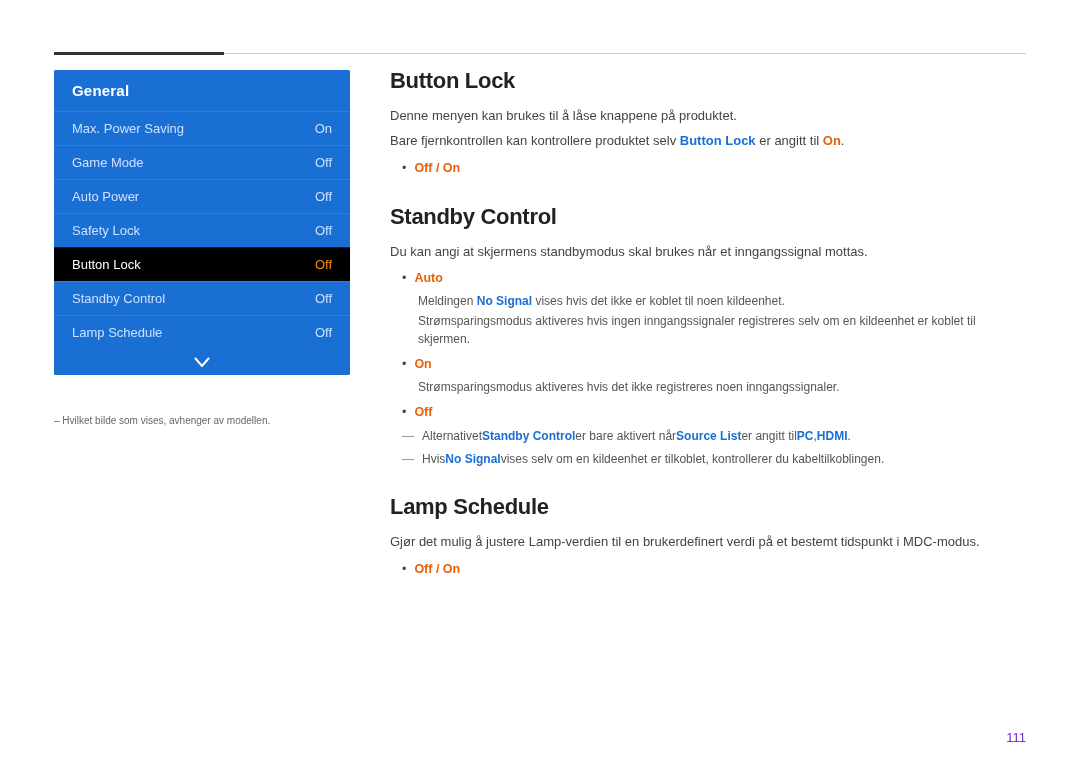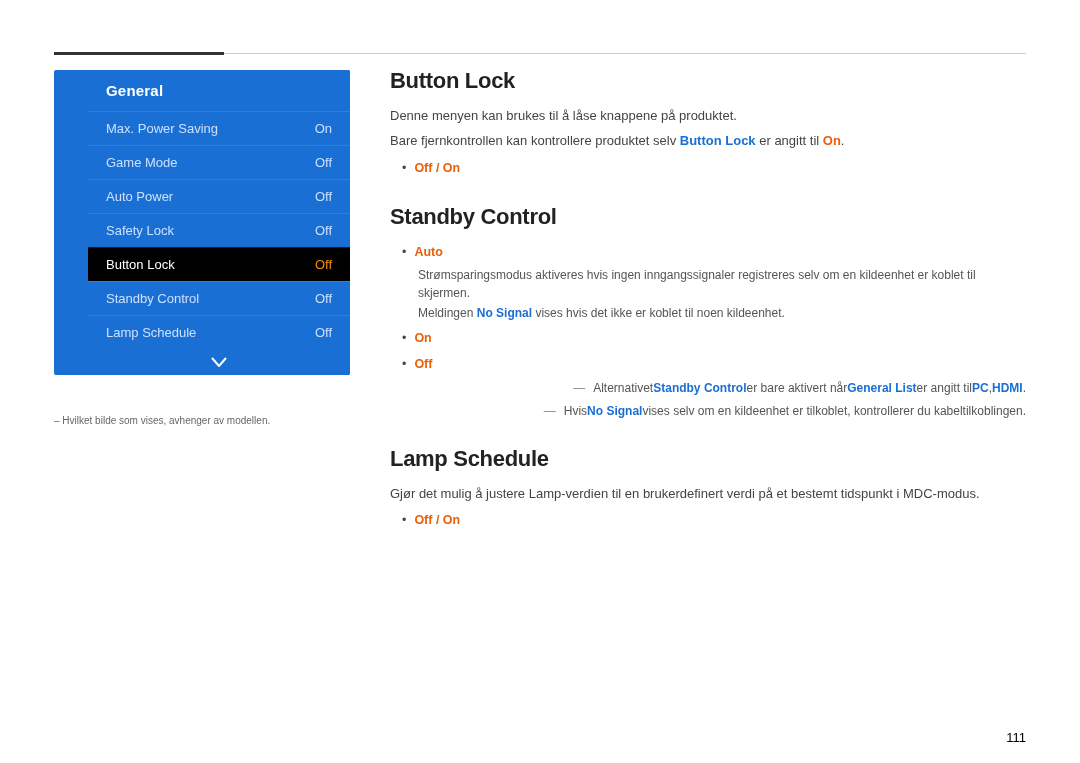--- a/index.html
+++ b/index.html
@@ -36,21 +36,20 @@
 
     
     .sidebar {
       position: absolute;
       top: 70px;
       left: 54px;
       width: 296px;
       background: #1a6fd4;
       border-radius: 2px;
       overflow: hidden;
-      padding-left: 34px;
     }
 
     .sidebar-header {
       background: #1a6fd4;
       color: #fff;
       font-size: 15px;
       font-weight: 600;
       padding: 12px 18px;
       letter-spacing: 0.2px;
     }
@@ -165,37 +164,36 @@
       color: #555;
       line-height: 1.5;
     }
 
     .dash-note {
       display: flex;
       margin: 5px 0 3px 12px;
       font-size: 12px;
       color: #555;
       line-height: 1.5;
-      justify-content: flex-end;
     }
 
     .dash-note::before {
       content: '―';
       margin-right: 8px;
       color: #888;
       flex-shrink: 0;
     }
 
     
     .page-number {
       position: absolute;
       bottom: 18px;
       right: 54px;
       font-size: 13px;
-      color: #000000;
+      color: #6d28d9;
     }
   </style>
 </head>
 <body>
 
 <div class="top-lines">
   <div class="top-line-dark"></div>
   <div class="top-line-light"></div>
 </div>
 
@@ -248,42 +246,44 @@
     <div class="section-text">
       <span>Bare fjernkontrollen kan kontrollere produktet selv </span><span class="highlight-blue">Button Lock</span><span> er angitt til </span><span class="highlight-orange">On</span><span>.</span>
     </div>
     <div class="bullet-item">
       <span class="highlight-orange">Off / On</span>
     </div>
   </div>
 
   <div class="section">
     <div class="section-title">Standby Control</div>
+    <div class="section-text">Du kan angi at skjermens standbymodus skal brukes når et inngangssignal mottas.</div>
 
     <div class="bullet-item">
       <span class="highlight-orange">Auto</span>
     </div>
-    <div class="bullet-sub">Strømsparingsmodus aktiveres hvis ingen inngangssignaler registreres selv om en kildeenhet er koblet til skjermen.</div>
     <div class="bullet-sub">
       <span>Meldingen </span><span class="highlight-blue">No Signal</span><span> vises hvis det ikke er koblet til noen kildeenhet.</span>
     </div>
+    <div class="bullet-sub">Strømsparingsmodus aktiveres hvis ingen inngangssignaler registreres selv om en kildeenhet er koblet til skjermen.</div>
 
     <div class="bullet-item">
       <span class="highlight-orange">On</span>
     </div>
+    <div class="bullet-sub">Strømsparingsmodus aktiveres hvis det ikke registreres noen inngangssignaler.</div>
 
     <div class="bullet-item">
       <span class="highlight-orange">Off</span>
     </div>
 
     <div class="dash-note">
       <span>Alternativet </span>
         <span class="highlight-blue">Standby Control</span>
         <span> er bare aktivert når </span>
-        <span class="highlight-blue">General List</span>
+        <span class="highlight-blue">Source List</span>
         <span> er angitt til </span>
         <span class="highlight-blue">PC</span>
         <span>, </span>
         <span class="highlight-blue">HDMI</span>
         <span>.</span>
     </div>
     <div class="dash-note">
       <span>Hvis </span>
         <span class="highlight-blue">No Signal</span>
         <span> vises selv om en kildeenhet er tilkoblet, kontrollerer du kabeltilkoblingen.</span>

